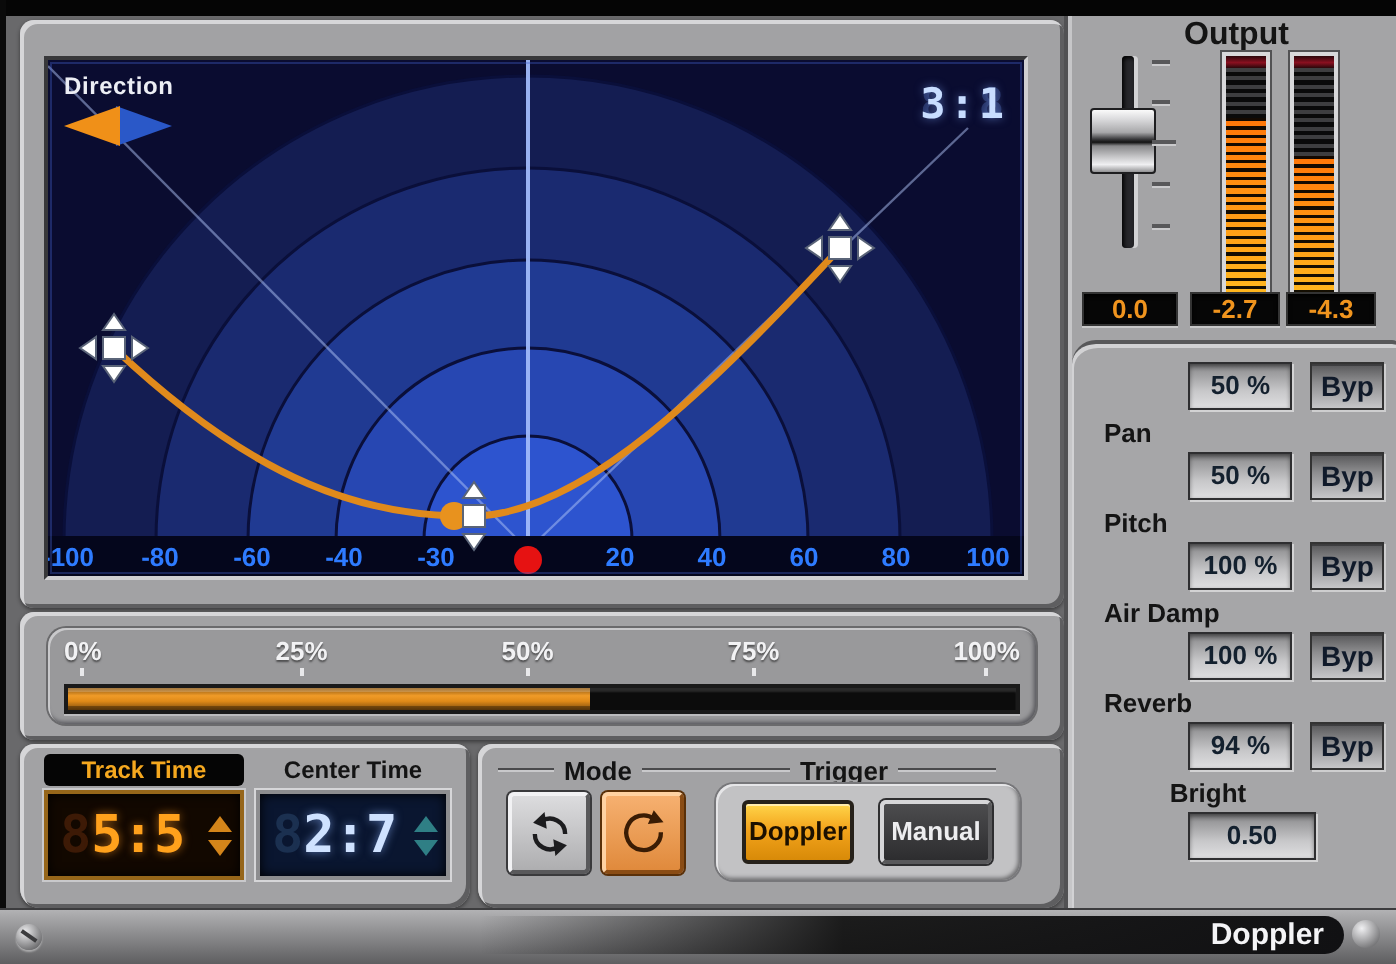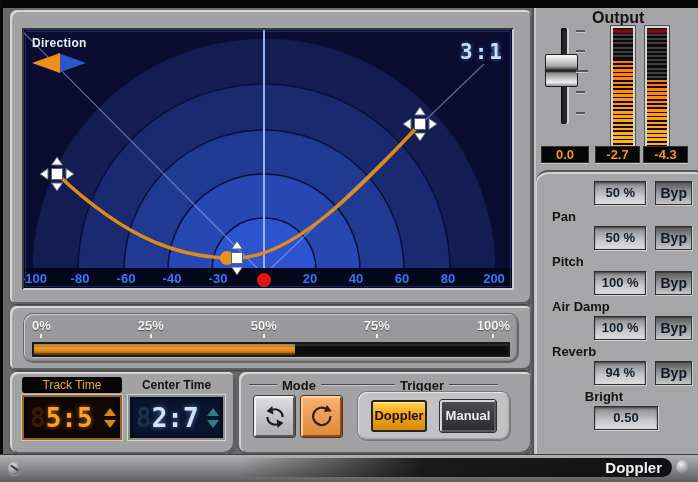--- a/index.html
+++ b/index.html
@@ -45,21 +45,21 @@
   .tl-item { display:flex; flex-direction:column; align-items:center; }
   .tl-text { color:#f2f2f4; font-size:13px; font-weight:bold; text-shadow:0 1px 1px rgba(0,0,0,.5); }
   .tl-tick { width:2px; height:4px; background:#e9e9eb; margin-top:1px; }
   #timeline-bar { position:absolute; left:8px; right:8px; top:28px; height:15px; background:#0c0c0c;
     border:2px solid #1a1a1a; box-shadow: inset 0 2px 1px rgba(255,255,255,.12), 0 1px 0 rgba(255,255,255,.35); }
   #timeline-fill { height:100%; background:linear-gradient(180deg,#8a5510 0%,#f09b28 35%,#e08a18 60%,#7a4a0e 100%);
     box-shadow: inset 0 -2px 0 rgba(0,0,0,.3), inset 0 2px 0 rgba(255,255,255,.2); }
 
   
   #track-label { left:12px; top:5px; width:100px; height:16px; background:#050505; border-radius:3px;
-    color:#f5a81f; font-size:12px; font-weight:normal; text-align:center; line-height:16px; }
+    color:#f5a81f; font-size:12px; font-weight:bold; text-align:center; line-height:16px; }
   #center-label { left:118px; top:5px; width:97px; height:16px; color:#141414; font-size:12px; font-weight:bold; text-align:center; line-height:16px; }
   .lcd { position:absolute; top:23px; height:45px; display:flex; align-items:center;
     font-family:"DejaVu Sans Mono", monospace; font-weight:bold; font-size:26px; }
   #track-lcd { left:12px; width:100px; background:#120800; border:2px solid #96661a;
     box-shadow: 0 0 0 1px #c9c9cb, inset 0 0 6px #000; }
   #center-lcd { left:118px; width:97px; background:#0a1630; border:2px solid #8d8d8f;
     box-shadow: 0 0 0 1px #d6d6d8, inset 0 0 6px #000; }
   .lcd-ghost { padding-left:6px; }
   #track-lcd .lcd-ghost { color:#3d1a06; }
   #center-lcd .lcd-ghost { color:#1b3050; }
@@ -209,21 +209,21 @@
       <div class="abs" id="axis-labels">
           <span class="axis-label" style="left: 10px;">-100</span>
           <span class="axis-label" style="left: 56px;">-80</span>
           <span class="axis-label" style="left: 102px;">-60</span>
           <span class="axis-label" style="left: 148px;">-40</span>
           <span class="axis-label" style="left: 194px;">-30</span>
           <span class="axis-label" style="left: 286px;">20</span>
           <span class="axis-label" style="left: 332px;">40</span>
           <span class="axis-label" style="left: 378px;">60</span>
           <span class="axis-label" style="left: 424px;">80</span>
-          <span class="axis-label" style="left: 470px;">200</span>
+          <span class="axis-label" style="left: 470px;">100</span>
         </div>
       <div id="screen-inner-outline"></div>
     </div>
   </div>
 
   <div class="panel" id="timeline-panel" style="left:10px;top:306px;width:522px;height:64px;">
     <div id="timeline-inner">
       <div id="timeline-labels">
           <div class="tl-item">
             <span class="tl-text">0%</span>

